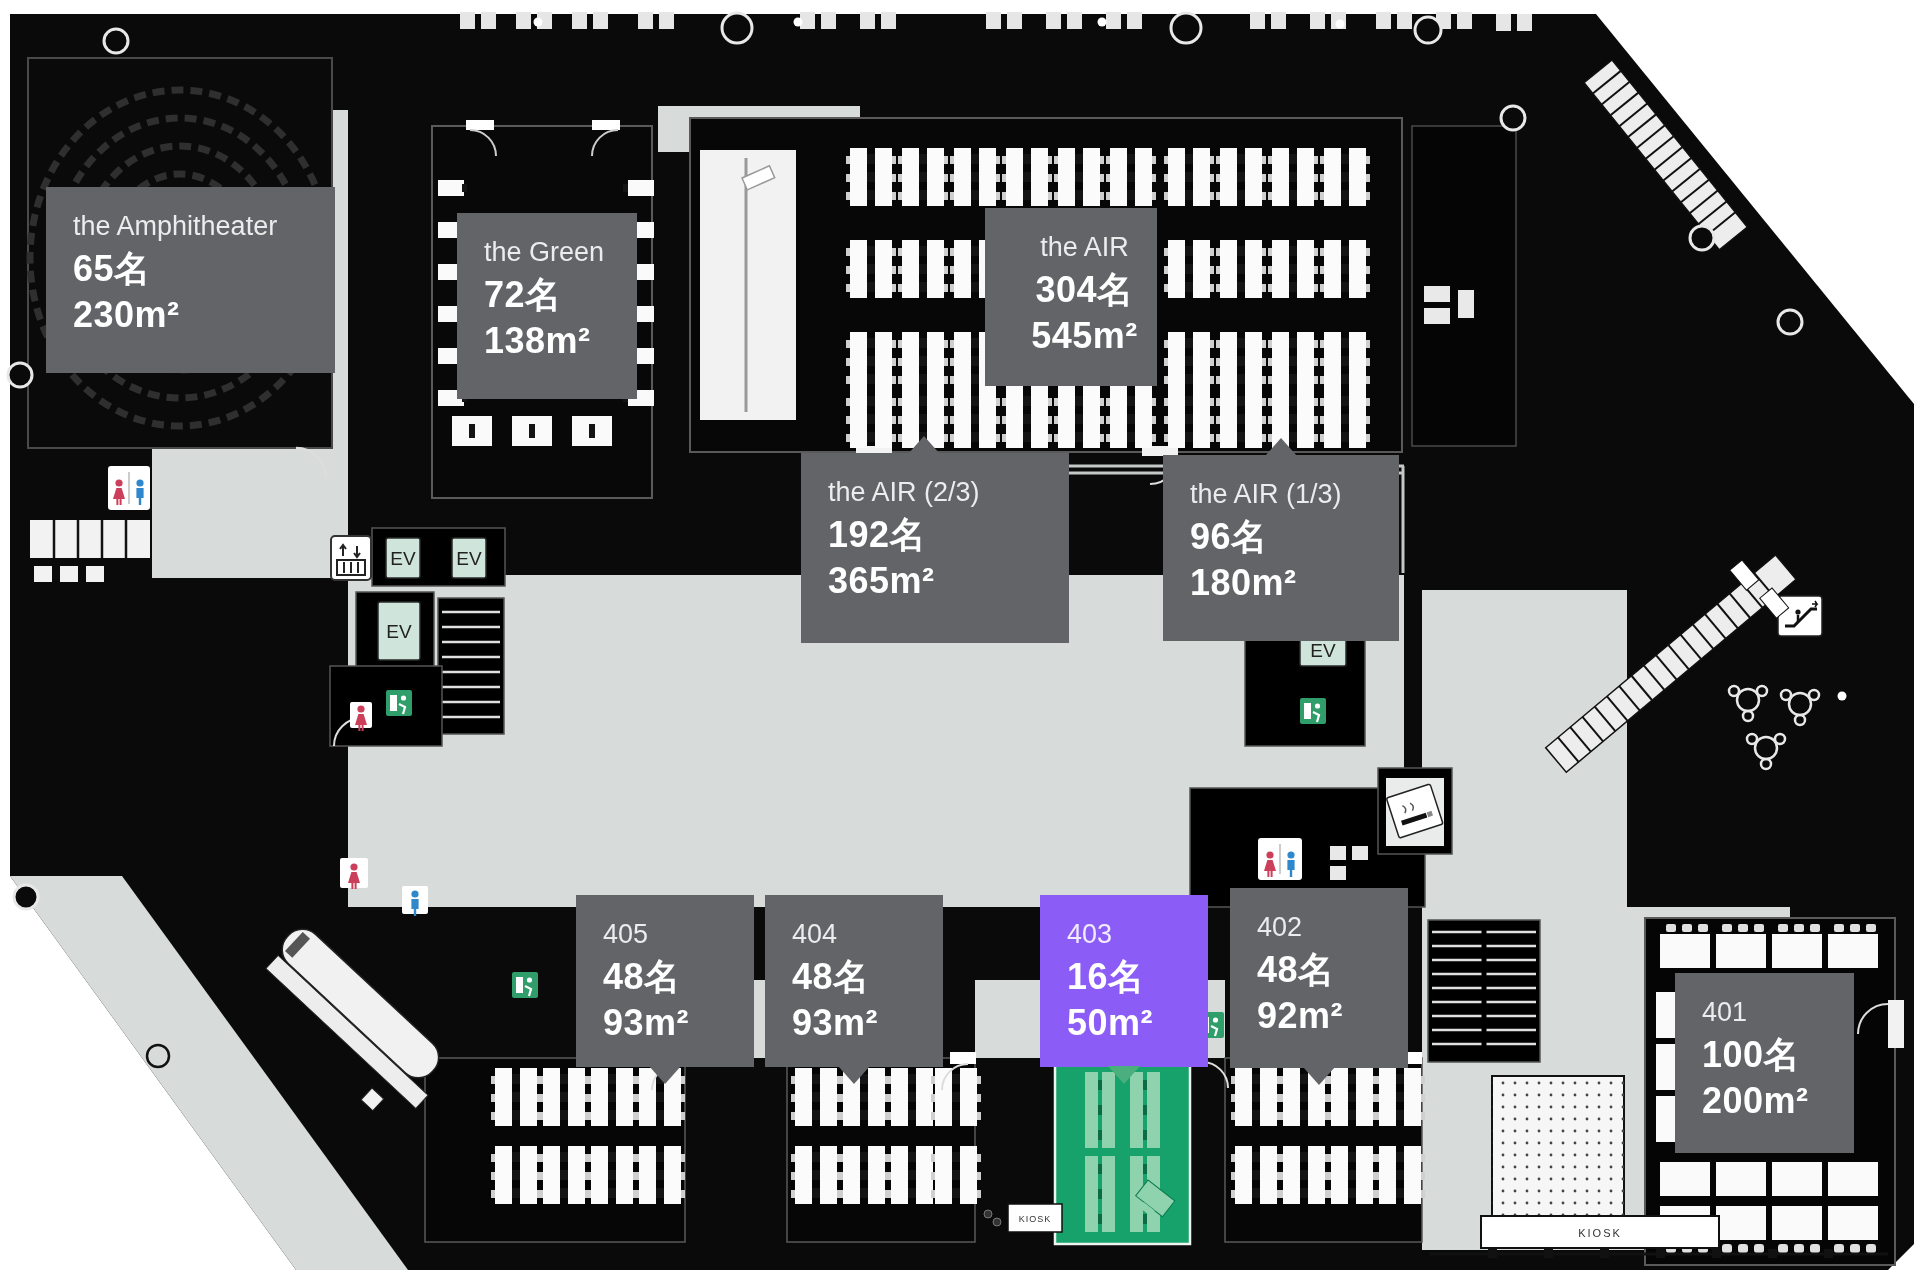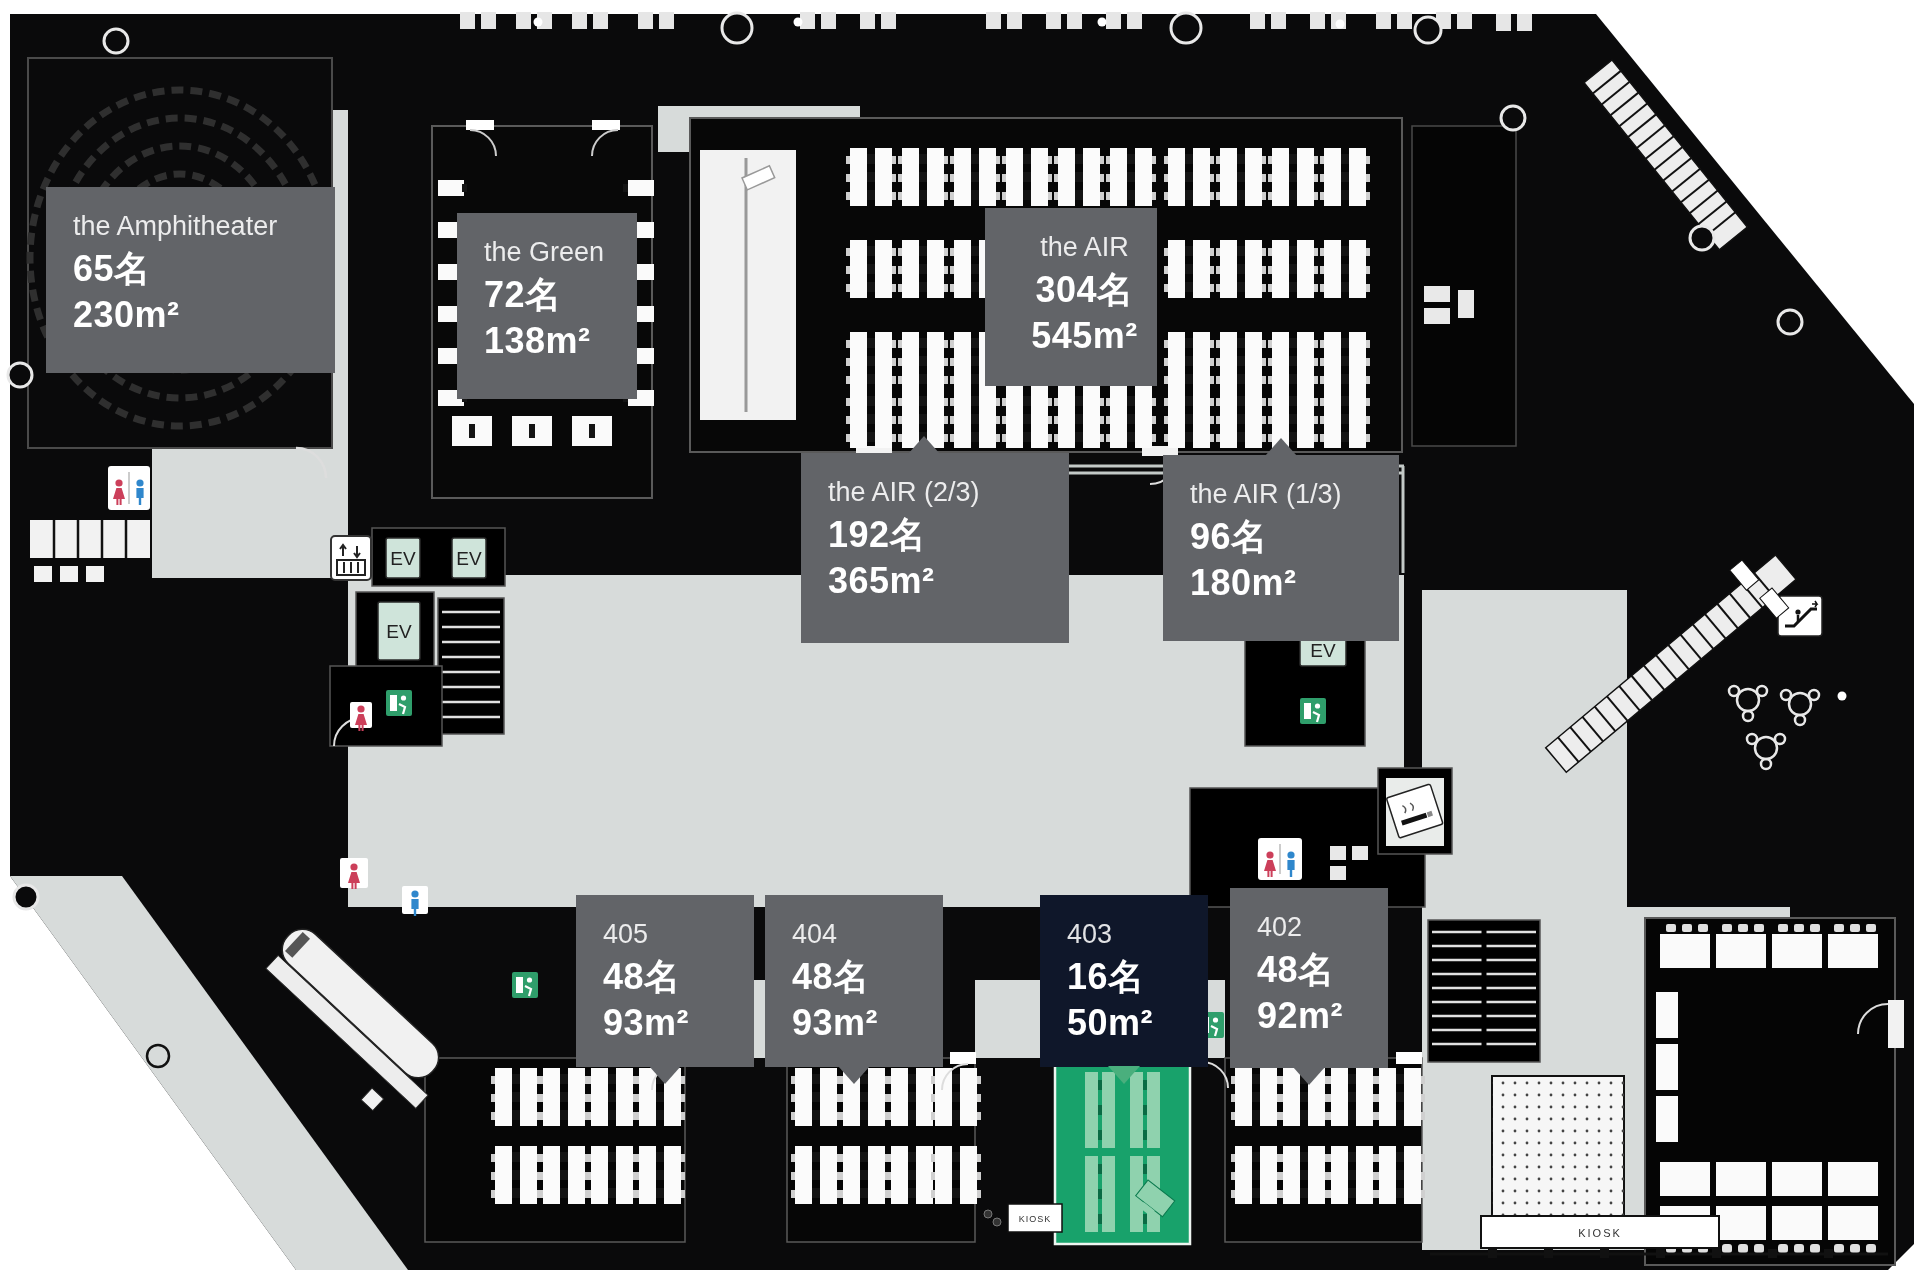--- a/index.html
+++ b/index.html
@@ -3,21 +3,21 @@
 <meta charset="utf-8">
 <style>
   html,body{margin:0;padding:0;background:#fff;font-family:"Liberation Sans",sans-serif;}
   #stage{position:relative;width:1920px;height:1286px;background:#fff;overflow:hidden;}
   #stage svg{position:absolute;left:0;top:0;}
   svg text{font-family:"Liberation Sans",sans-serif;}
   .tip{position:absolute;background:#626468;color:#fff;box-sizing:border-box;
        padding:20px 0 0 27px;z-index:5;}
   .tip .t-name{font-size:27px;font-weight:400;color:rgba(255,255,255,.88);line-height:1.45;}
   .tip .t-cap,.tip .t-area{font-size:36px;font-weight:700;line-height:1.28;letter-spacing:.5px;}
-  .tip.green{background:#0f172a;}
+  .tip.green{background:#8b5cf6;}
   .ptr{position:absolute;width:0;height:0;border-left:16px solid transparent;
        border-right:16px solid transparent;left:50%;transform:translateX(-50%);}
   .ptr.down{bottom:-17px;border-top:18px solid #626468;}
   .ptr.up{top:-17px;border-bottom:18px solid #626468;}
   .tip.green .ptr.down{border-top-color:#4aaf7d;}
 </style>
 </head>
 <body>
 
 <div id="stage">
@@ -640,21 +640,26 @@
   <div class="t-area">93m²</div>
 </div>
 
 <div class="tip green" style="left:1040px;top:895px;width:168px;height:172px;">
   <span class="ptr down"></span>
   <div class="t-name">403</div>
   <div class="t-cap">16名</div>
   <div class="t-area">50m²</div>
 </div>
 
-<div class="tip" style="left:1230px;top:888px;width:158px;height:180px;">
+<div class="tip" style="left:1230px;top:888px;width:178px;height:180px;">
   <span class="ptr down"></span>
   <div class="t-name">402</div>
   <div class="t-cap">48名</div>
   <div class="t-area">92m²</div>
 </div>
 
+<div class="tip" style="left:1675px;top:973px;width:179px;height:180px;">
+  <div class="t-name">401</div>
+  <div class="t-cap">100名</div>
+  <div class="t-area">200m²</div>
+</div>
 
 </div>
 
 </body></html>

